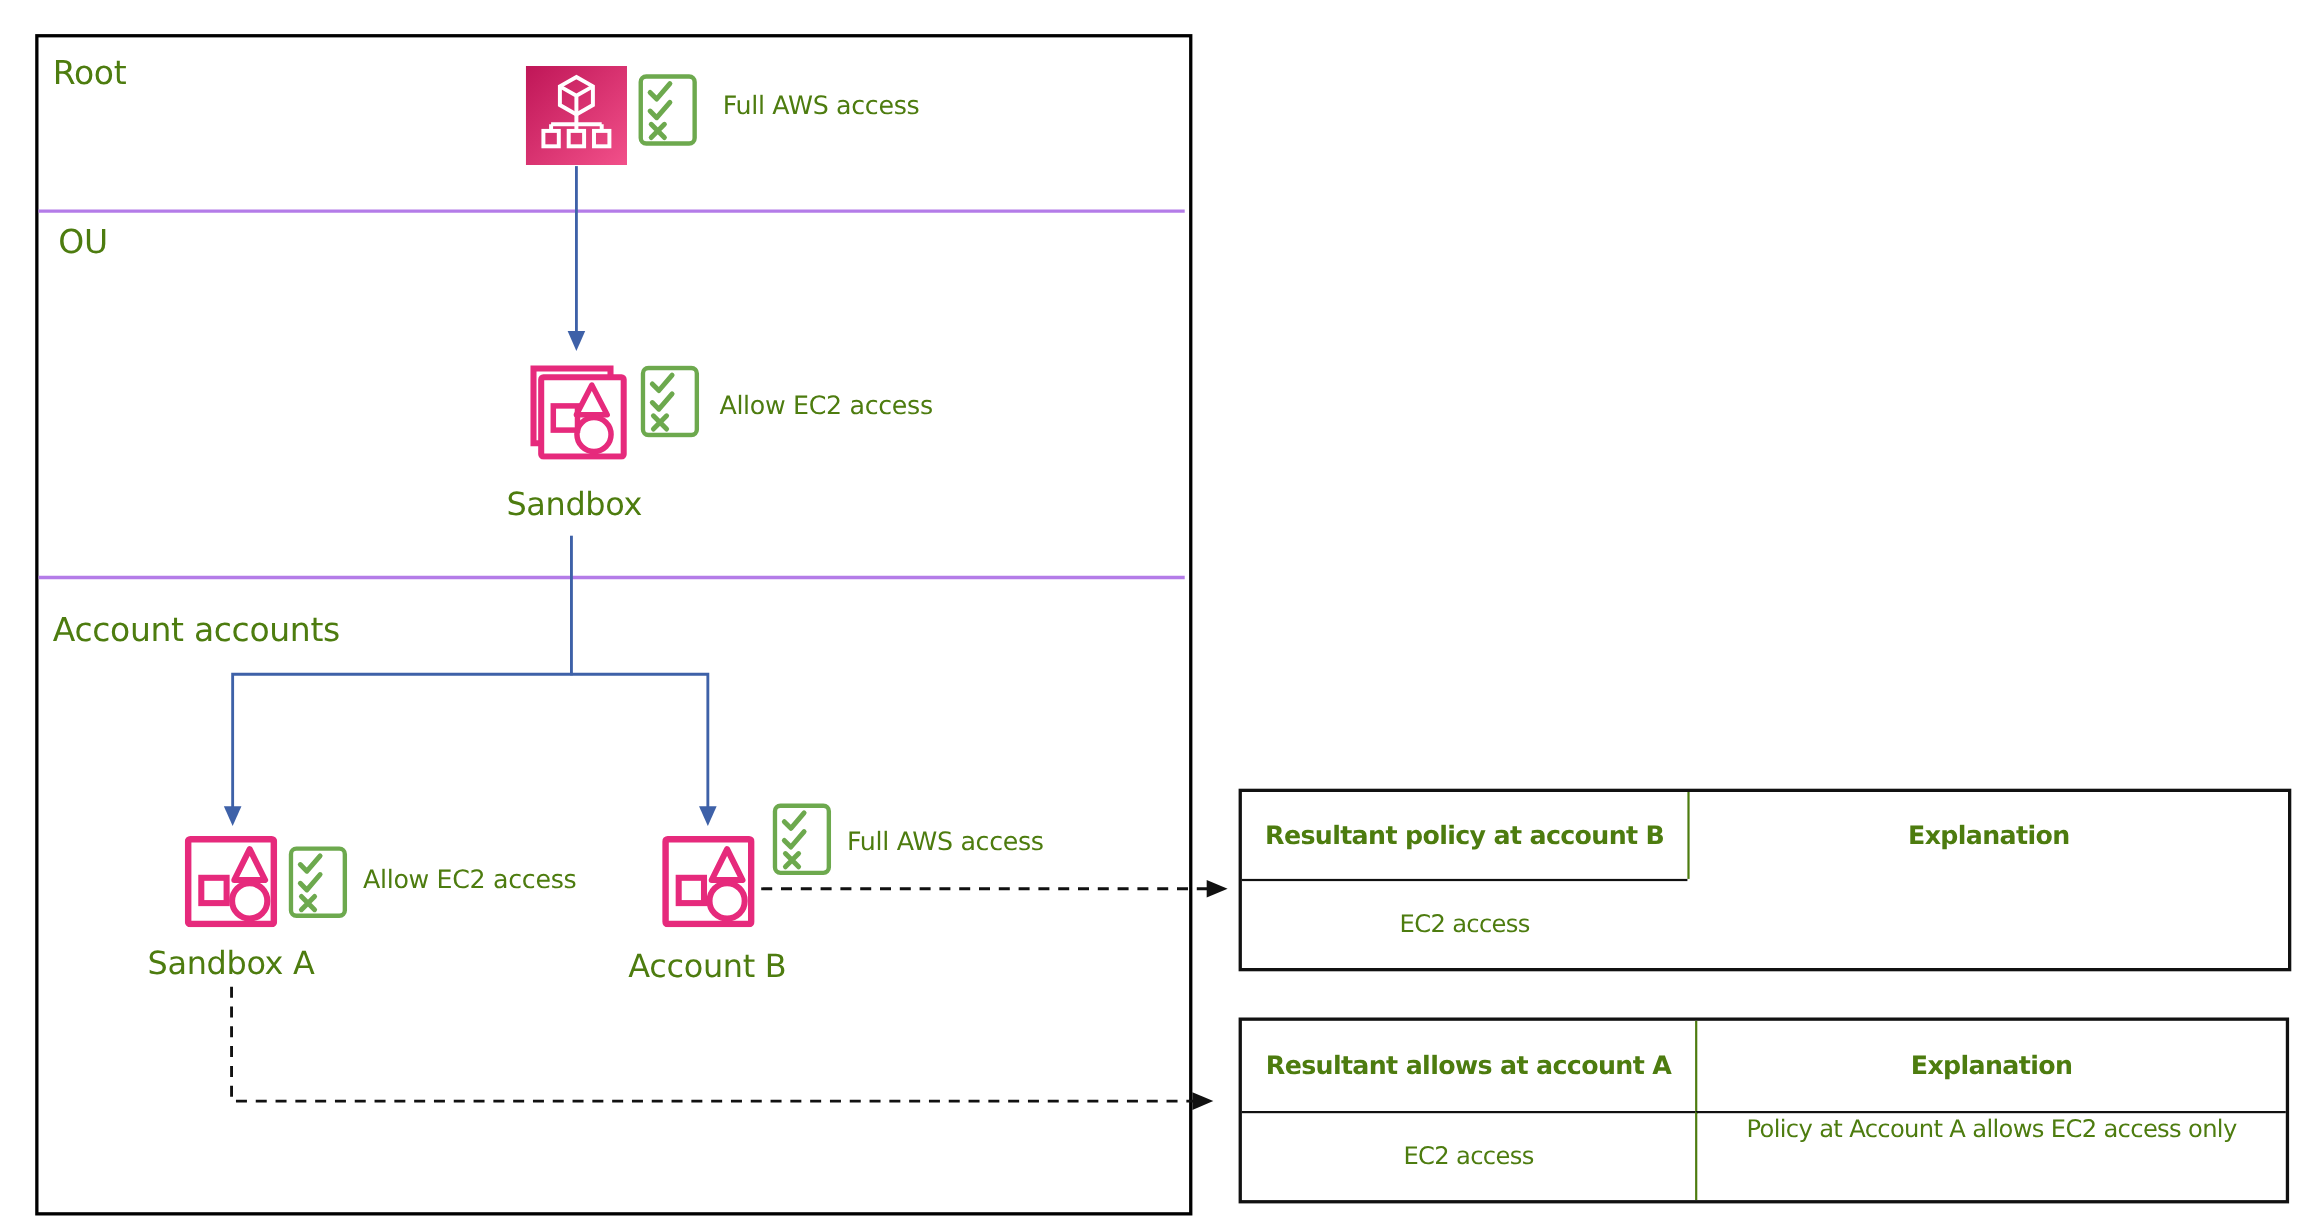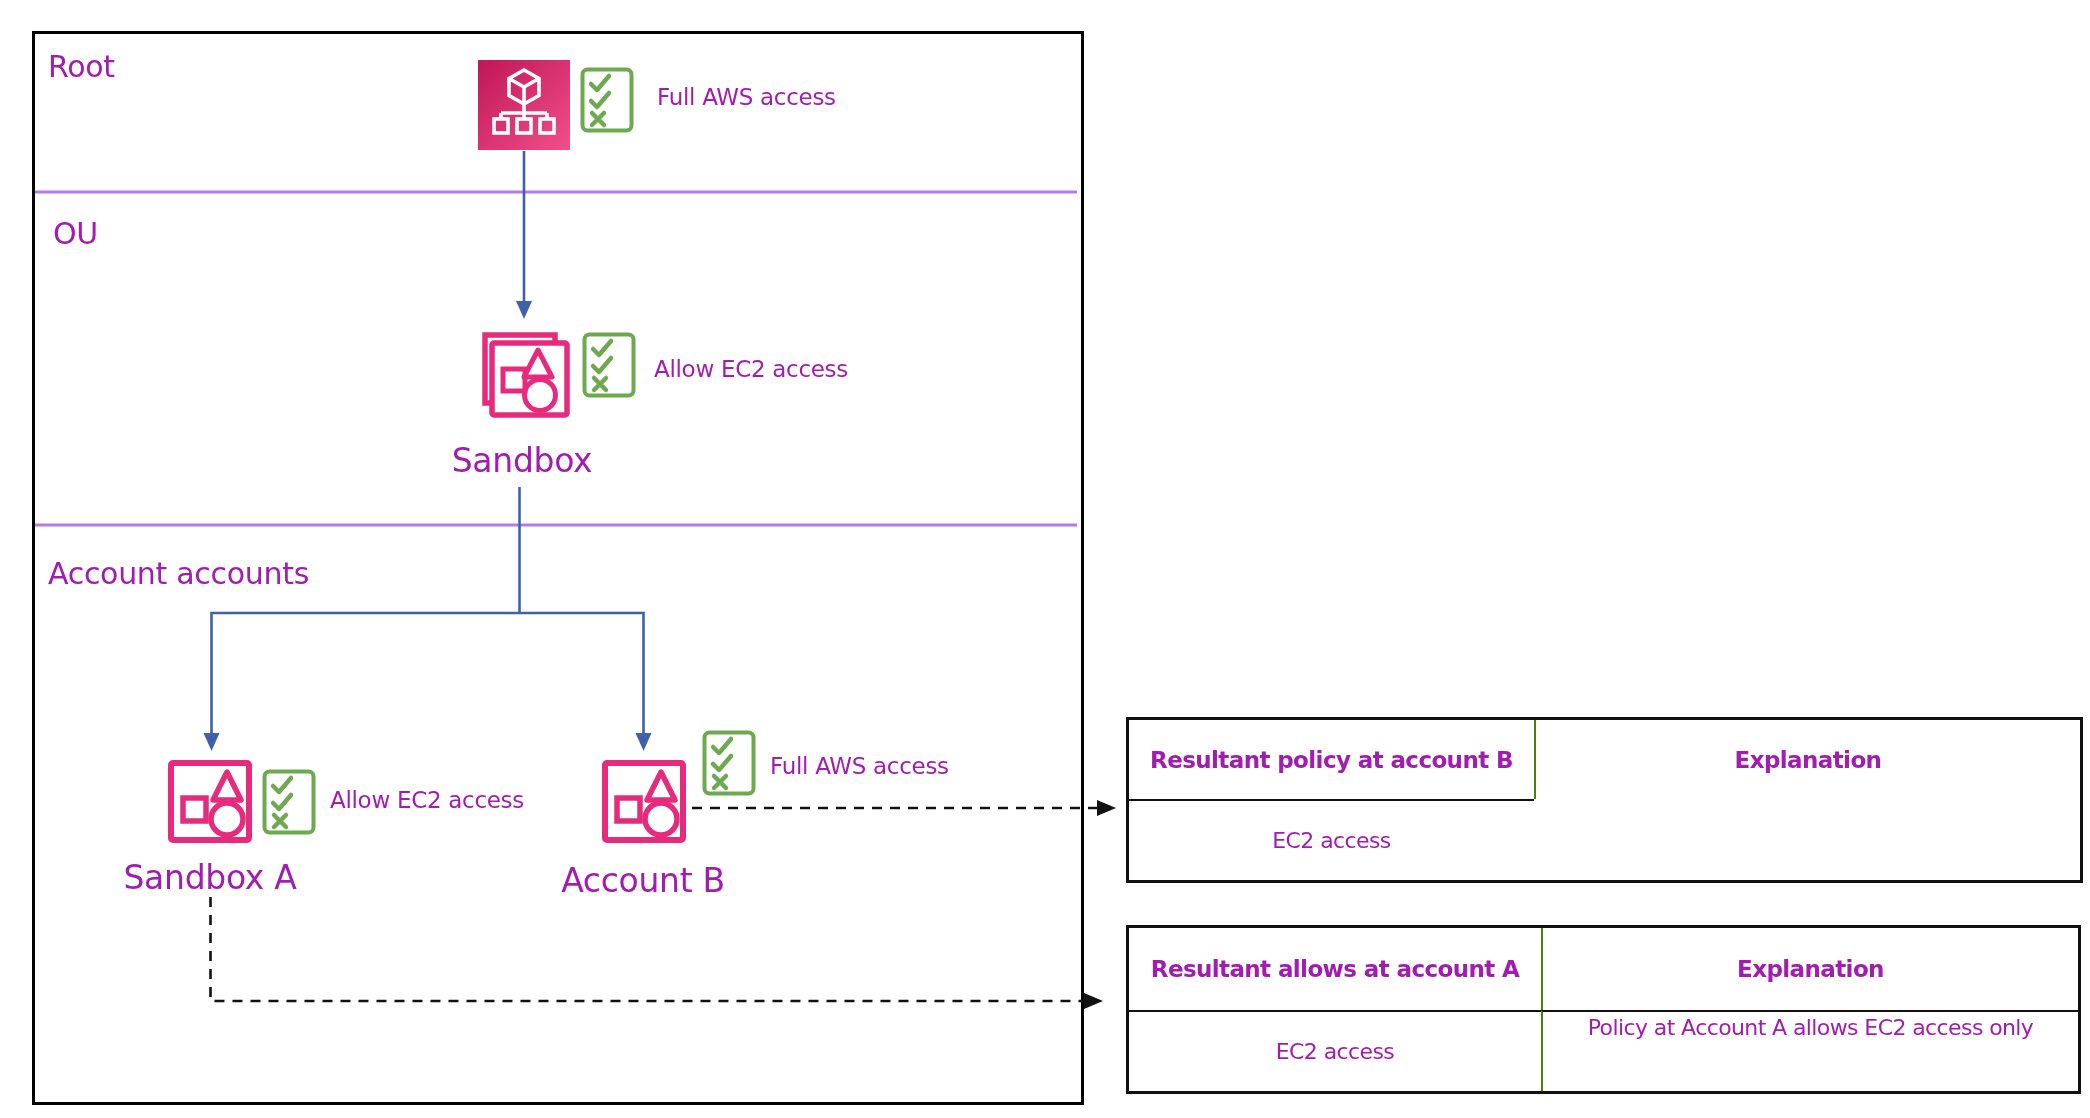--- a/index.html
+++ b/index.html
@@ -1,26 +1,26 @@
 <!DOCTYPE html>
 <html style="--pink: #e62a7c; --pink_grad_start: #bf1657; --pink_grad_end: #f2508a; --green: #6da94e; --blue: #3e61a8; --purple: #b47ce8; --text: #111111;"><head>
 <meta charset="utf-8">
 <style>
   html,body{margin:0;padding:0;background:#fff;}
   .canvas{
     position:relative;width:2090px;height:1118px;background:#fff;overflow:hidden;
-    font-family:"DejaVu Sans","Liberation Sans",sans-serif;color:#a21caf;
+    font-family:"DejaVu Sans","Liberation Sans",sans-serif;color:#4d7c0f;
   }
   .org-box{
     position:absolute;left:32px;top:31px;width:1046px;height:1068px;
     border:3px solid #000;background:#fff;
   }
   .overlay{position:absolute;left:0;top:0;width:2090px;height:1118px;pointer-events:none;}
   .lbl-section{position:absolute;font-size:30px;letter-spacing:-0.3px;white-space:nowrap;}
-  .lbl-node{position:absolute;font-size:33px;letter-spacing:-0.3px;text-align:center;width:220px;white-space:nowrap;}
+  .lbl-node{position:absolute;font-size:29px;letter-spacing:-0.3px;text-align:center;width:220px;white-space:nowrap;}
   .lbl-annot{position:absolute;font-size:23px;letter-spacing:-0.3px;white-space:nowrap;}
   .icon{position:absolute;}
   .icon svg{display:block;width:100%;height:100%;}
   .purple-line{stroke:var(--purple);stroke-width:3;}
   .blue-line{stroke:var(--blue);stroke-width:2.6;fill:none;}
   .blue-head{fill:var(--blue);}
   .dash-line{stroke:#111;stroke-width:2.6;fill:none;stroke-dasharray:10 8;}
   .dash-head{fill:#111;}
   .ptable{position:absolute;display:grid;background:#fff;border:3px solid #111;}
   .pt-cell{
@@ -57,21 +57,21 @@
     <polygon class="blue-head" points="643.5,751 635.5,733 651.5,733"></polygon>
 
     <line class="dash-line" x1="692" y1="808" x2="1098" y2="808"></line>
     <polygon class="dash-head" points="1116,808 1097,800 1097,816"></polygon>
 
     <path class="dash-line" d="M210.5 897 L210.5 1001 L1085 1001"></path>
     <polygon class="dash-head" points="1103,1001 1084,993 1084,1009"></polygon>
   </svg>
 
   <div class="lbl-section" style="left:48px;top:49px;">Root</div>
-  <div class="lbl-section" style="left:53px;top:216px;text-align:center;">OU</div>
+  <div class="lbl-section" style="left:53px;top:203px;text-align:center;">OU</div>
   <div class="lbl-section" style="left:48px;top:556px;">Account accounts</div>
 
   <div class="icon" style="left:478px;top:60px;width:92px;height:90px;">
     <svg viewBox="0 0 92 90">
       <defs>
         <linearGradient id="orgGrad" x1="0" y1="0" x2="1" y2="1">
           <stop offset="0" style="stop-color:var(--pink_grad_start)"></stop>
           <stop offset="1" style="stop-color:var(--pink_grad_end)"></stop>
         </linearGradient>
       </defs>

